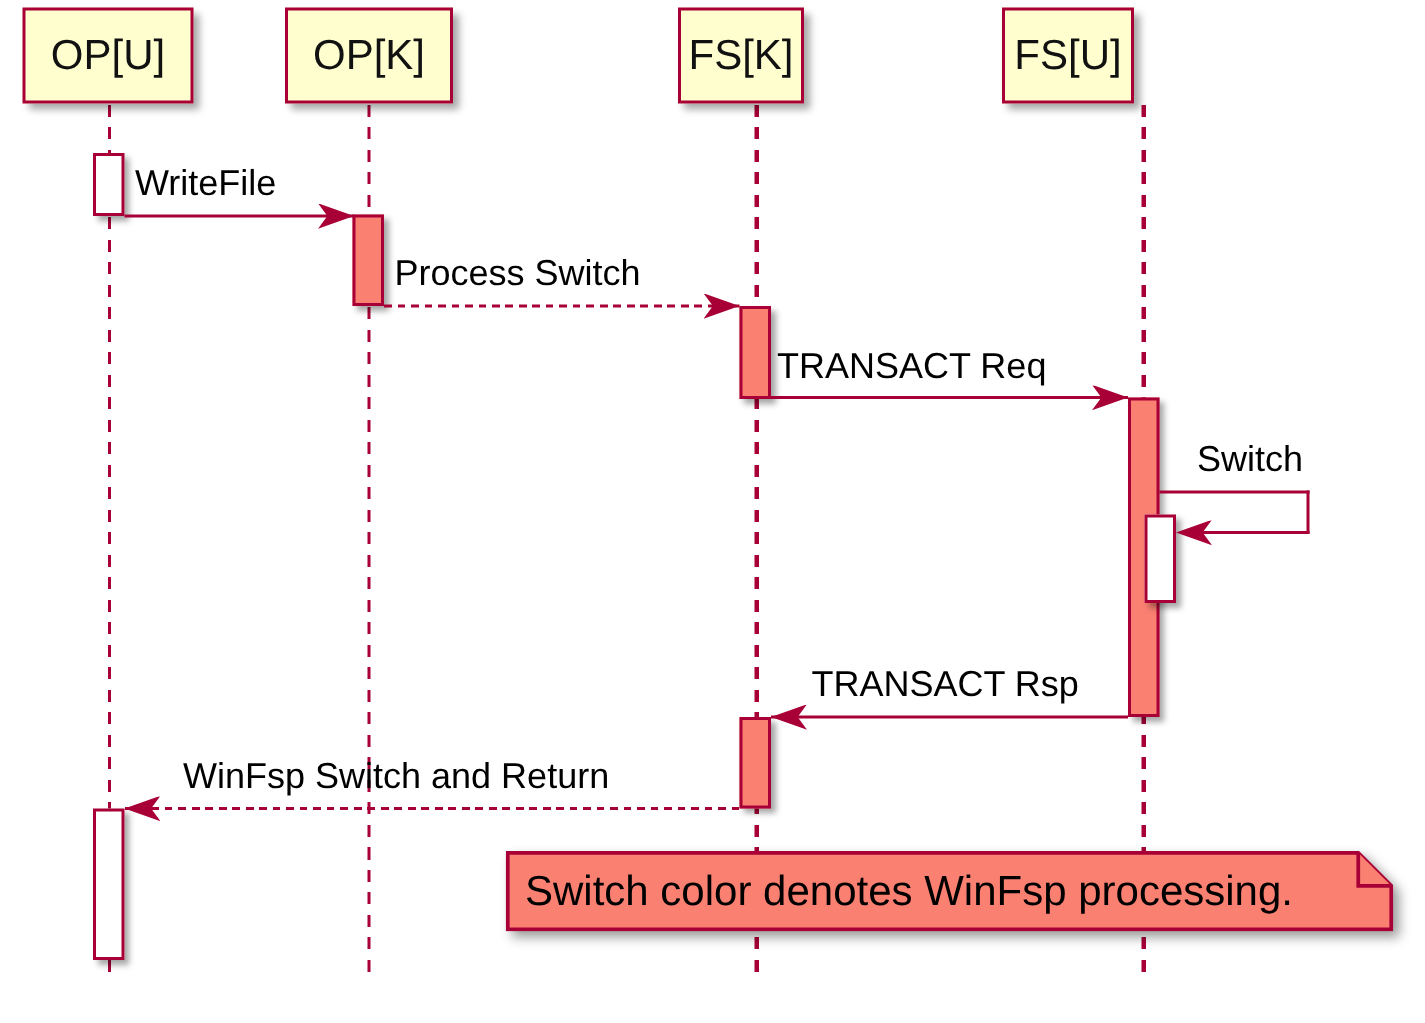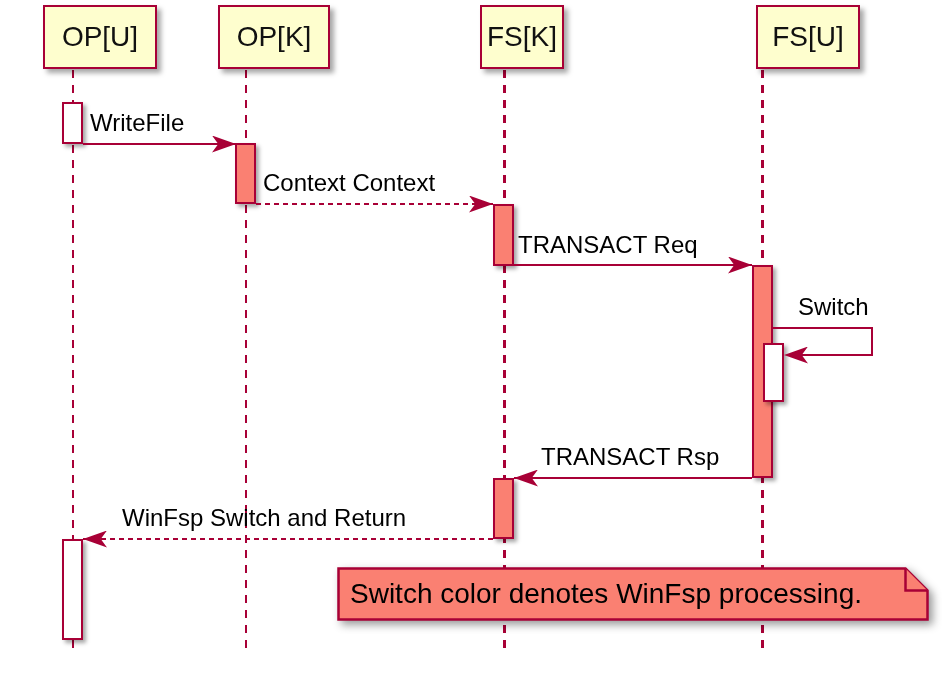--- a/index.html
+++ b/index.html
@@ -6,21 +6,21 @@
   #canvas {
     position:relative; width:950px; height:682px; background:#ffffff;
     font-family:"Liberation Sans","DejaVu Sans",sans-serif;
     color:#000000; overflow:hidden;
   }
   .participant {
     position:absolute; top:5px; height:64px; box-sizing:border-box;
     background:#FEFECE; border:2.5px solid #A80036;
     box-shadow:4px 4px 5px rgba(0,0,0,0.35);
     display:flex; align-items:center; justify-content:center;
-    font-size:28px; color:#111111; z-index:2;margin-left:28px;
+    font-size:28px; color:#111111; z-index:2;
   }
   .lifeline {
     position:absolute; top:70px; height:583px; width:2.5px; z-index:1;
     background:repeating-linear-gradient(to bottom,#A80036 0px,#A80036 8px,transparent 8px,transparent 15px);
   }
   .activation {
     position:absolute; width:21px; box-sizing:border-box;
     border:2px solid #A80036; box-shadow:3px 3px 4px rgba(0,0,0,0.35);
     z-index:3;
   }
@@ -57,40 +57,40 @@
 
   <div class="participant" style="left:15px;width:114px">
     <span>OP[U]</span>
   </div>
   <div class="participant" style="left:190px;width:112px">
     <span>OP[K]</span>
   </div>
   <div class="participant" style="left:452px;width:84px">
     <span>FS[K]</span>
   </div>
-  <div class="participant" style="left:728px;width:104px">
+  <div class="participant" style="left:668px;width:88px">
     <span>FS[U]</span>
   </div>
 
   <div class="activation white" style="left:62px;top:102px;height:42px"></div>
   <div class="activation salmon" style="left:235px;top:143px;height:61px"></div>
   <div class="activation salmon" style="left:493px;top:204px;height:62px"></div>
   <div class="activation salmon" style="left:752px;top:265px;height:213px"></div>
   <div class="activation white" style="left:763px;top:343px;height:59px"></div>
   <div class="activation salmon" style="left:493px;top:478px;height:61px"></div>
   <div class="activation white" style="left:62px;top:539px;height:101px"></div>
 
   <div>
     <div class="msg-label" style="left:90px;top:106px">WriteFile</div>
     <div class="msg-line" style="left:83px;top:143px;width:153px"></div>
     <div class="arrowhead right" style="left:212px;top:135.5px"></div>
   </div>
 
   <div>
-    <div class="msg-label" style="left:263px;top:166px">Context Context</div>
+    <div class="msg-label" style="left:263px;top:166px">Process Switch</div>
     <div class="msg-line dashed" style="left:256px;top:203px;width:237px"></div>
     <div class="arrowhead right" style="left:469px;top:195.5px"></div>
   </div>
 
   <div>
     <div class="msg-label" style="left:518px;top:228px">TRANSACT Req</div>
     <div class="msg-line" style="left:514px;top:264px;width:238px"></div>
     <div class="arrowhead right" style="left:728px;top:256.5px"></div>
   </div>
 

